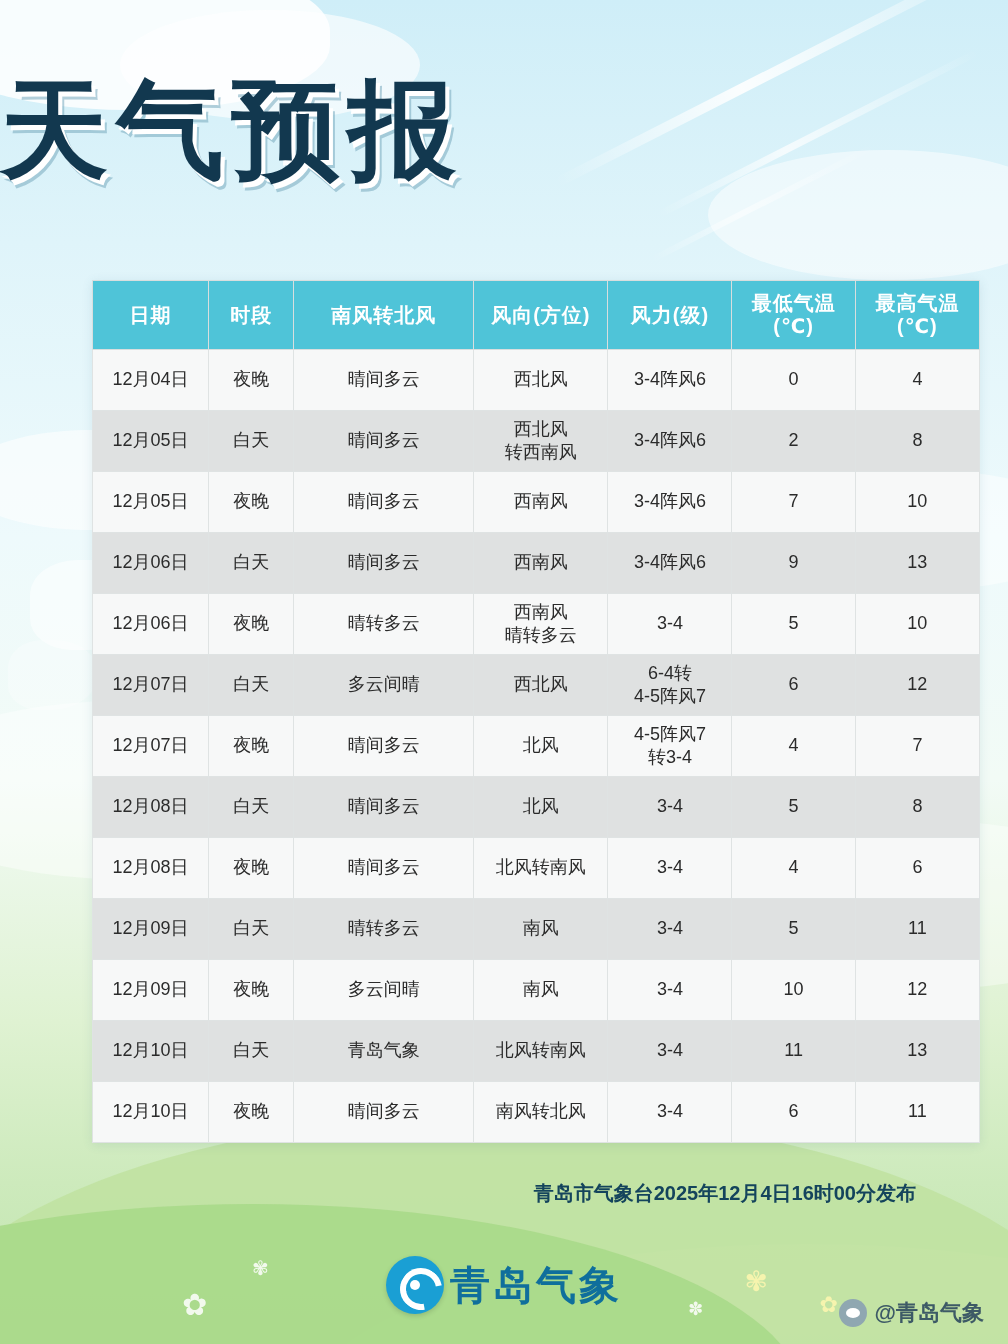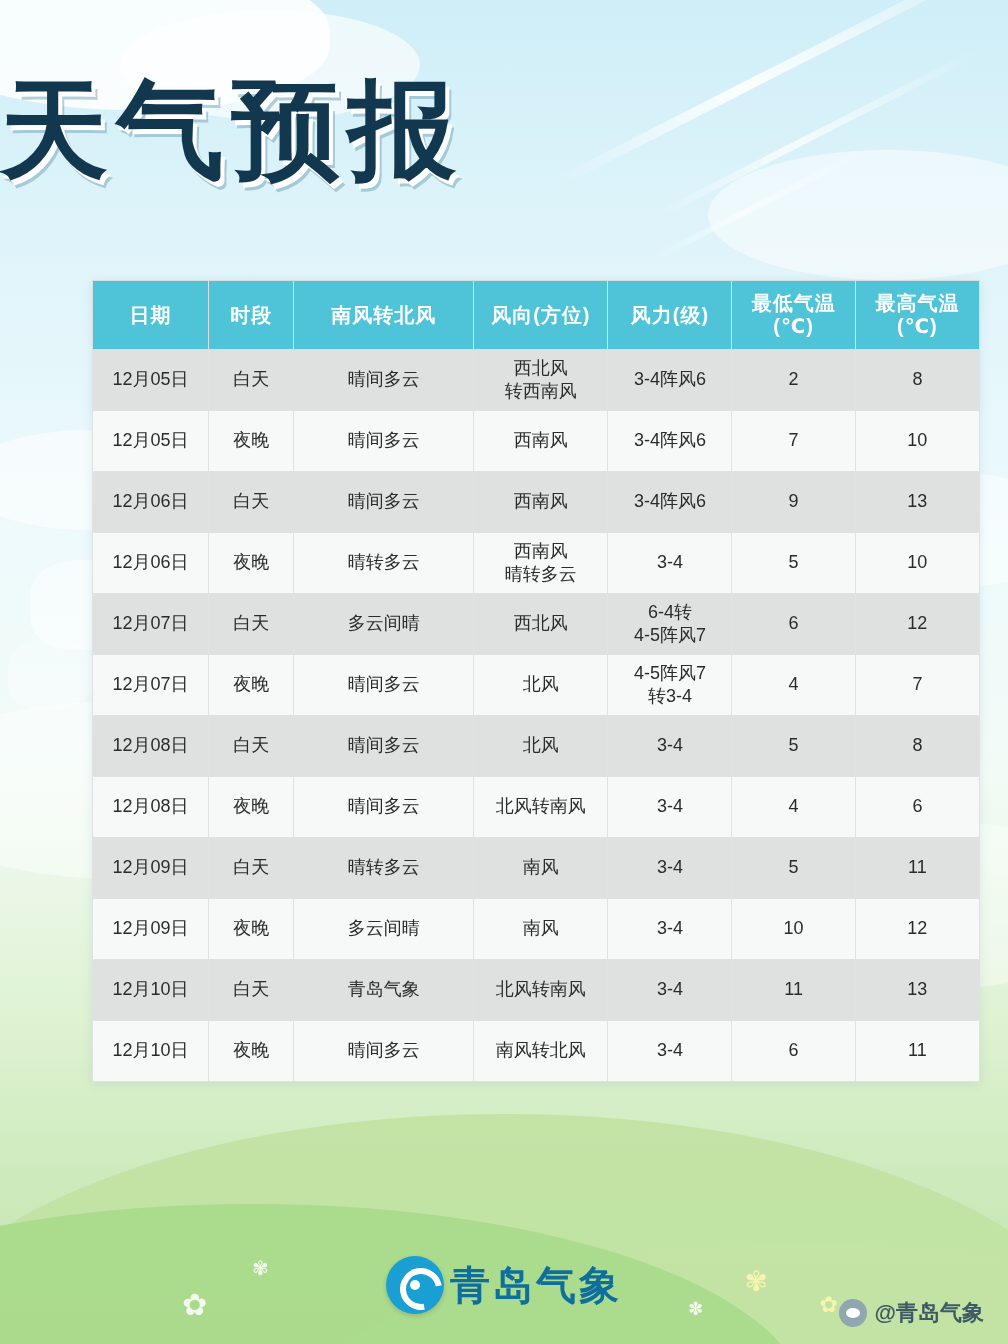--- a/index.html
+++ b/index.html
@@ -280,20 +280,29 @@
             <div>最低气温</div>
             <div>(℃)</div>
           </th>
           <th>
             <div>最高气温</div>
             <div>(℃)</div>
           </th>
         </tr>
       </thead>
       <tbody id="fc-body">
+          <tr>
+            <td>12月04日</td>
+            <td>夜晚</td>
+            <td>晴间多云</td>
+            <td>西北风</td>
+            <td>3-4阵风6</td>
+            <td>0</td>
+            <td>4</td>
+          </tr>
           <tr class="alt">
             <td>12月05日</td>
             <td>白天</td>
             <td>晴间多云</td>
             <td>
               <div>西北风</div>
               <div>转西南风</div>
             </td>
             <td>3-4阵风6</td>
             <td>2</td>
@@ -405,20 +414,21 @@
             <td>南风转北风</td>
             <td>3-4</td>
             <td>6</td>
             <td>11</td>
           </tr>
         </tbody>
     </table>
   </div>
 
   <div class="footer">
+    <div>青岛市气象台2025年12月4日16时00分发布</div>
   </div>
 
   <div class="brand">
     <div class="brand-logo"></div>
     <div class="brand-name">青岛气象</div>
   </div>
 
   <div class="weibo">
     <div class="weibo-icon"></div>
     <span>@青岛气象</span>

